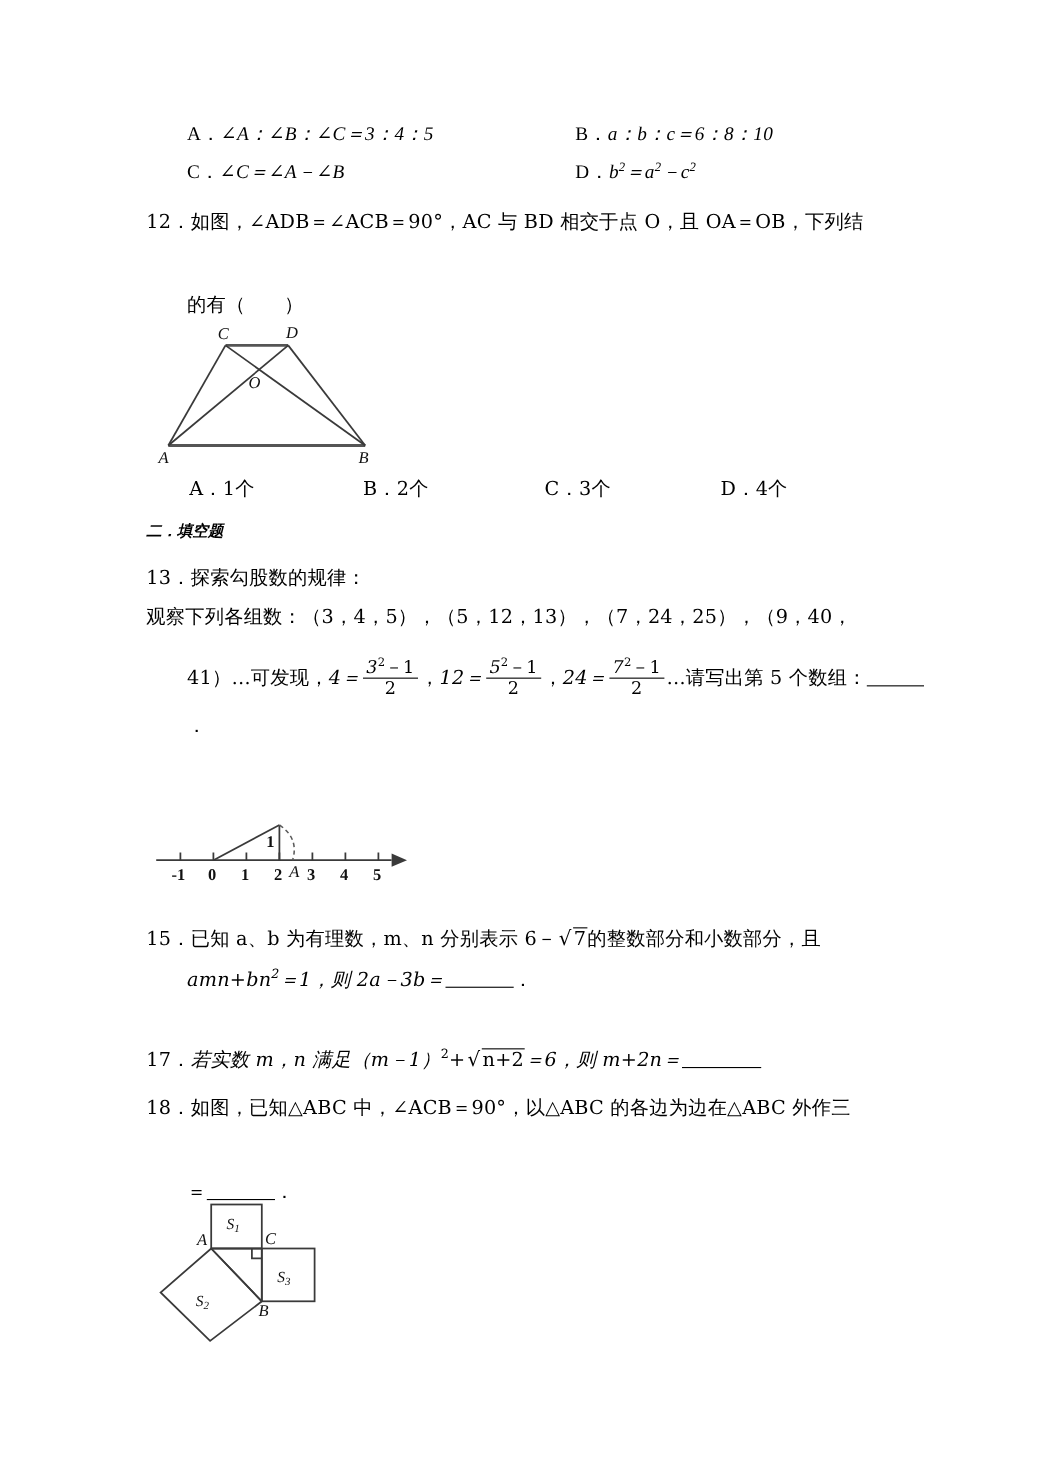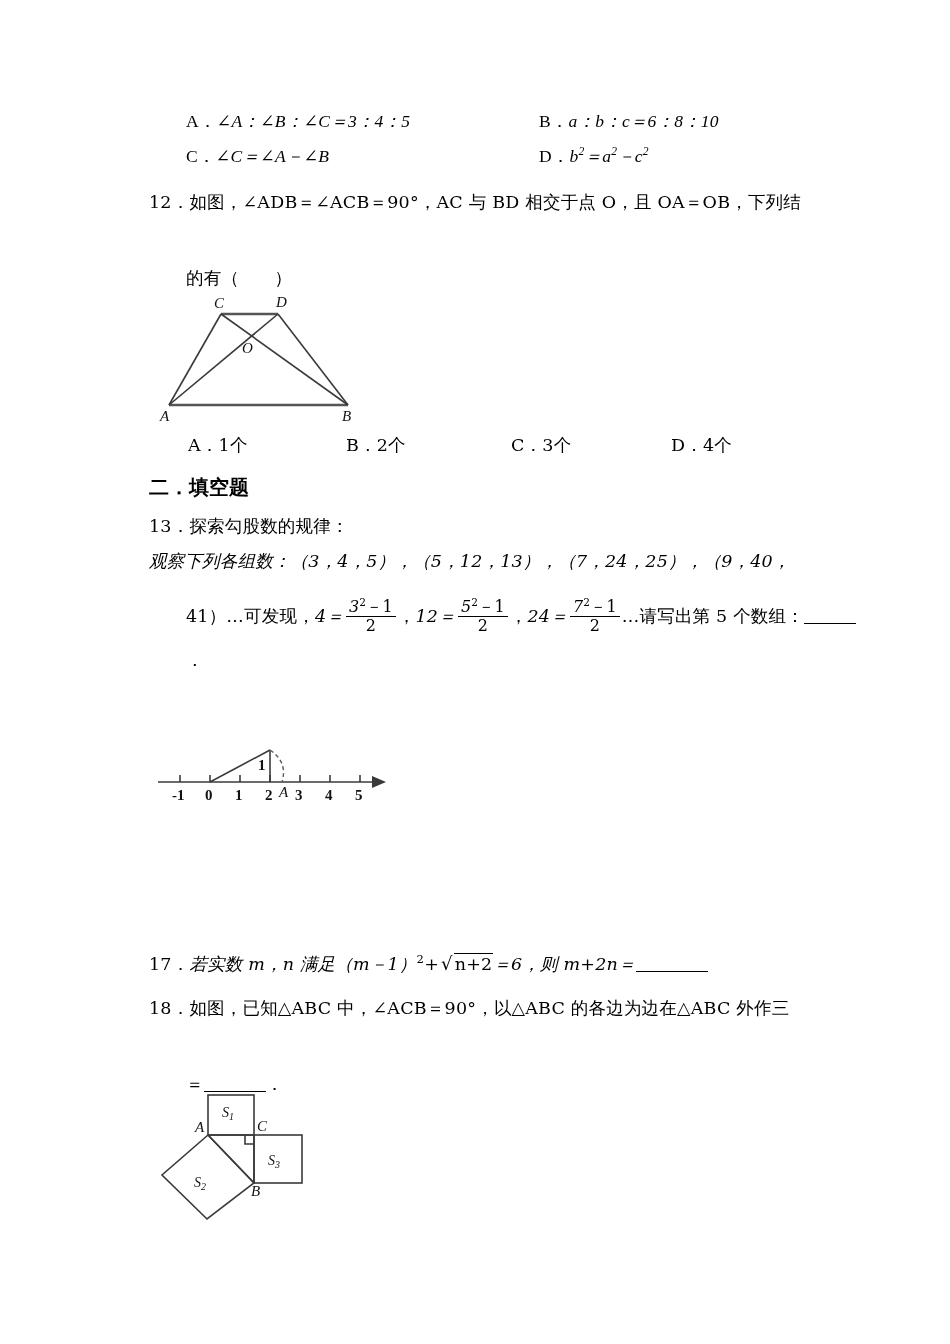--- a/index.html
+++ b/index.html
@@ -13,39 +13,39 @@
     position: relative;
     font-family: "Liberation Serif", "DejaVu Serif", serif;
     color: #000000;
     overflow: hidden;
   }
   .page {
     position: absolute;
     left: 0; top: 0;
     width: 870px;
     height: 1344px;
-    margin-left: 16px;
   }
 
   
   .line {
     position: absolute;
     font-size: 17.5px;
     line-height: 1.0;
     white-space: nowrap;
     letter-spacing: 0.2px;
   }
   .cn { font-family: "DejaVu Serif", "Liberation Serif", serif; }
   .it { font-style: italic; }
   .sect-title {
     position: absolute;
-    font-size: 20px;
+    font-size: 14px;
     font-weight: bold;
     font-family: "DejaVu Serif", "Liberation Serif", serif;
     white-space: nowrap;
+    font-style: italic;
   }
 
   
   .blank {
     display: inline-block;
     border-bottom: 1.4px solid #000;
     vertical-align: -2px;
   }
   .b-short { width: 52px; }
   .b-mid   { width: 62px; }
@@ -184,21 +184,21 @@
   </div>
   <div class="line cn" style="left:655px; top:437px;">
     <span>D．</span><span>4个</span>
   </div>
 
   <div class="sect-title" style="left:133px; top:474px;">二．填空题</div>
 
   <div class="line cn" style="left:133px; top:518px;">
     <span>13．</span><span>探索勾股数的规律：</span>
   </div>
-  <div class="line cn" style="left:133px; top:553px;font-style:italic;">观察下列各组数：（3，4，5），（5，12，13），（7，24，25），（9，40，</div>
+  <div class="line cn" style="left:133px; top:553px;">观察下列各组数：（3，4，5），（5，12，13），（7，24，25），（9，40，</div>
 
   <div class="line cn" style="left:170px; top:600px;">
     <span>41）…可发现，</span><span class="it">4＝</span><span class="frac"><span class="num"><span class="it">3</span><sup>2</sup><span>－1</span></span><span class="den">2</span></span><span>，</span><span class="it">12＝</span><span class="frac"><span class="num"><span class="it">5</span><sup>2</sup><span>－1</span></span><span class="den">2</span></span><span>，</span><span class="it">24＝</span><span class="frac"><span class="num"><span class="it">7</span><sup>2</sup><span>－1</span></span><span class="den">2</span></span><span>…请写出第 5 个数组：</span><span class="blank b-short"></span>
   </div>
   <div class="line cn" style="left:170px; top:652px;">．</div>
 
 
   <div class="fig" style="left:138px; top:742px;">
     <svg width="250" height="70" viewBox="0 0 250 70">
 
@@ -225,20 +225,26 @@
       <text class="nl-num" x="81" y="58">1</text>
       <text class="nl-num" x="111" y="58">2</text>
       <text class="nl-num" x="141" y="58">3</text>
       <text class="nl-num" x="171" y="58">4</text>
       <text class="nl-num" x="201" y="58">5</text>
 
       <text class="lbl" x="125" y="55" font-size="13">A</text>
     </svg>
   </div>
 
+  <div class="line cn" style="left:133px; top:845px;">
+    <span>15．</span><span>已知 a、b 为有理数，m、n 分别表示 6－</span><span class="rad"><span class="sqrt-glyph">√</span><span class="radbar">7</span></span><span>的整数部分和小数部分，且</span>
+  </div>
+  <div class="line cn" style="left:170px; top:883px;">
+    <span class="it">amn+bn</span><sup class="it">2</sup><span class="it">＝1，则 2a－3b＝</span><span class="blank b-mid"></span><span>．</span>
+  </div>
 
 
   <div class="line cn" style="left:133px; top:955px;">
     <span>17．</span><span class="it">若实数 m，n 满足（m－1）</span><sup>2</sup><span>+</span><span class="rad"><span class="sqrt-glyph">√</span><span class="radbar">n+2</span></span><span class="it">＝6，则 m+2n＝</span><span class="blank b-long"></span>
   </div>
 
   <div class="line cn" style="left:133px; top:1000px;">
     <span>18．</span><span>如图，已知△ABC 中，∠ACB＝90°，以△ABC 的各边为边在△ABC 外作三</span>
   </div>
   <div class="line cn" style="left:170px; top:1076px;">

